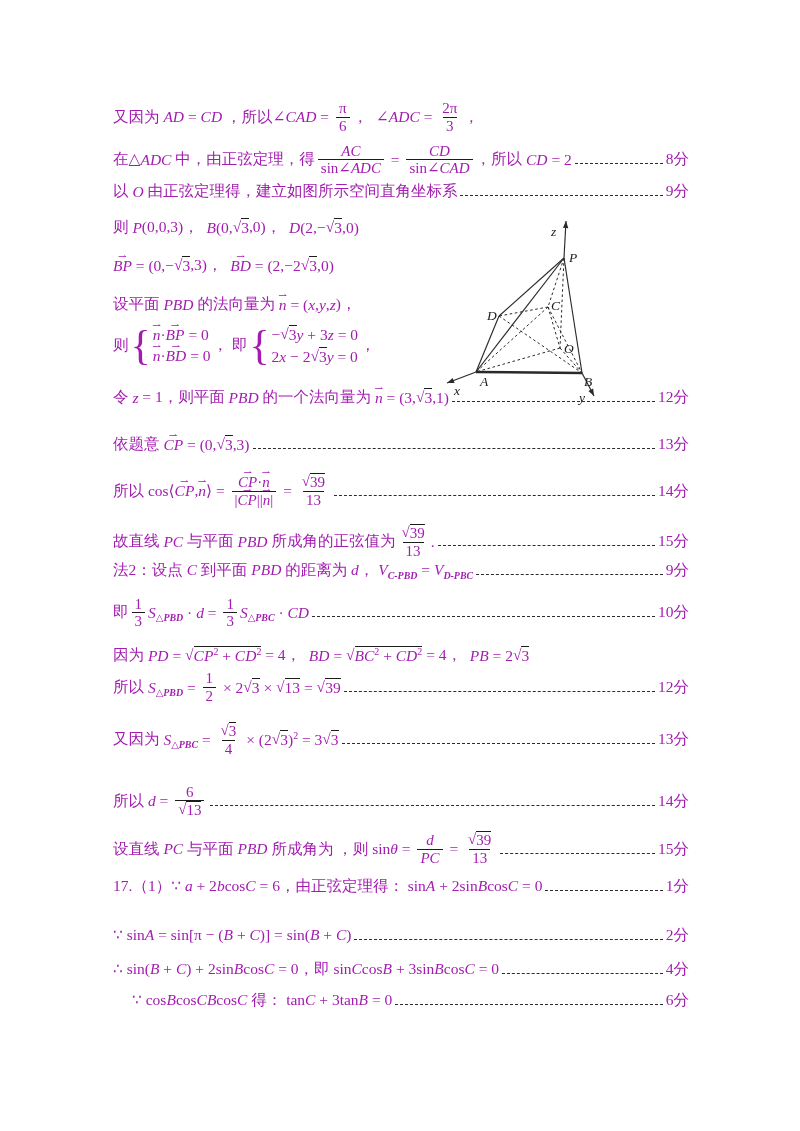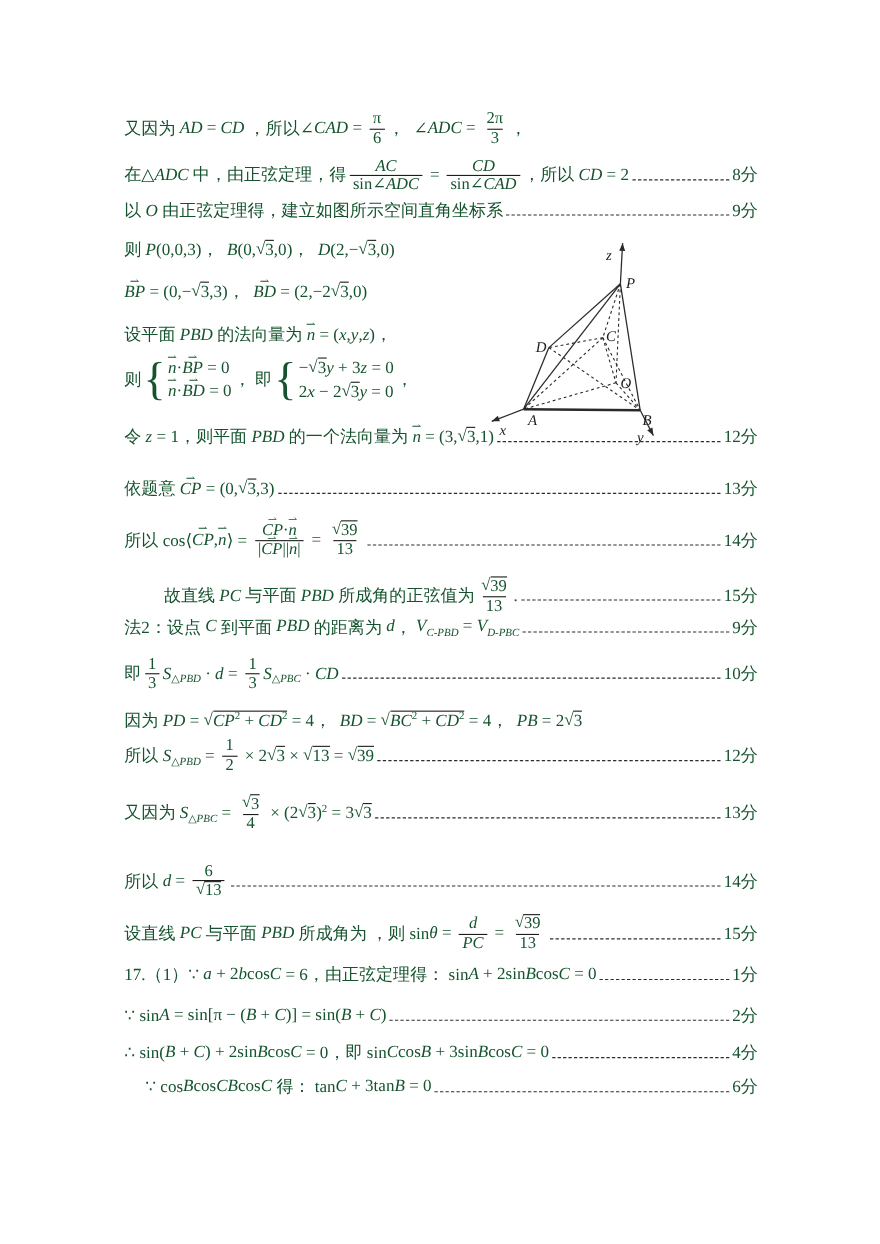--- a/index.html
+++ b/index.html
@@ -1,29 +1,29 @@
 <!DOCTYPE html>
 <html><head>
 <meta charset="utf-8">
 <style>
   html,body{margin:0;padding:0;background:#ffffff;}
   .page{
     position:relative;width:800px;height:1131px;background:#ffffff;overflow:hidden;
     font-family:"Liberation Serif","DejaVu Serif","DejaVu Sans",serif;
-    color:#14532d;font-size:15.5px;
+    color:#a21caf;font-size:15.5px;
   }
   .content{position:absolute;left:113px;top:0;width:576px;}
   .line{display:flex;align-items:center;}
   .line>span{white-space:pre;}
   .t{white-space:pre;}
   .m{font-style:italic;white-space:pre;}
   .vec{font-style:italic;position:relative;white-space:pre;}
   .vec::after{content:"⇀";position:absolute;left:50%;top:-0.66em;transform:translateX(-50%);
     font-size:0.68em;font-style:normal;}
-  .subx{font-size:0.64em;font-style:italic;position:relative;top:0.5em;}
+  .subx{font-size:0.64em;font-style:italic;position:relative;top:0.5em;font-weight:bold;}
   .supx{font-size:0.64em;position:relative;top:-0.45em;}
   .frac{display:inline-flex;flex-direction:column;align-items:center;margin:0 3px;
     line-height:1.12;font-size:0.97em;}
   .num,.den{display:flex;justify-content:center;align-items:center;padding:0 3px;white-space:pre;}
   .den{border-top:1.3px solid #1c1c1c;}
   .sq{display:inline-flex;align-items:flex-start;white-space:pre;}
   .sq-rad{border-top:1.3px solid #1c1c1c;white-space:pre;}
   .cases{display:inline-flex;align-items:center;margin:0 2px;}
   .cases-brace{font-size:42px;line-height:0.85;margin-right:2px;font-weight:400;}
   .cases-rows{display:flex;flex-direction:column;row-gap:3px;}
@@ -146,21 +146,21 @@
         <span class="vec">CP</span>
         <span class="t">,</span>
         <span class="vec">n</span>
         <span class="t">⟩ = </span>
         <span class="frac"><span class="num"><span class="vec">CP</span><span class="t">·</span><span class="vec">n</span></span><span class="den"><span class="t">|</span><span class="vec">CP</span><span class="t">||</span><span class="vec">n</span><span class="t">|</span></span></span>
         <span class="t"> = </span>
         <span class="frac"><span class="num"><span class="sq"><span class="sq-sign">√</span><span class="sq-rad">39</span></span></span><span class="den"><span class="t">13</span></span></span>
         <span class="leader"></span>
         <span class="score">14分</span>
       </div>
-      <div class="line" style="margin-top: 15px; margin-left: 36px;">
+      <div class="line" style="margin-top: 15px;">
         <span class="t">故直线 </span>
         <span class="m">PC</span>
         <span class="t"> 与平面 </span>
         <span class="m">PBD</span>
         <span class="t"> 所成角的正弦值为</span>
         <span class="frac"><span class="num"><span class="sq"><span class="sq-sign">√</span><span class="sq-rad">39</span></span></span><span class="den"><span class="t">13</span></span></span>
         <span class="t">.</span>
         <span class="leader"></span>
         <span class="score">15分</span>
       </div>
@@ -272,21 +272,21 @@
         <span class="t"> = 6，由正弦定理得： sin</span>
         <span class="m">A</span>
         <span class="t"> + 2sin</span>
         <span class="m">B</span>
         <span class="t">cos</span>
         <span class="m">C</span>
         <span class="t"> = 0</span>
         <span class="leader"></span>
         <span class="score">1分</span>
       </div>
-      <div class="line" style="margin-top: 16px; justify-content: center;">
+      <div class="line" style="margin-top: 28px; justify-content: center;">
         <span class="t">∵ sin</span>
         <span class="m">A</span>
         <span class="t"> = sin[π − (</span>
         <span class="m">B</span>
         <span class="t"> + </span>
         <span class="m">C</span>
         <span class="t">)] = sin(</span>
         <span class="m">B</span>
         <span class="t"> + </span>
         <span class="m">C</span>

